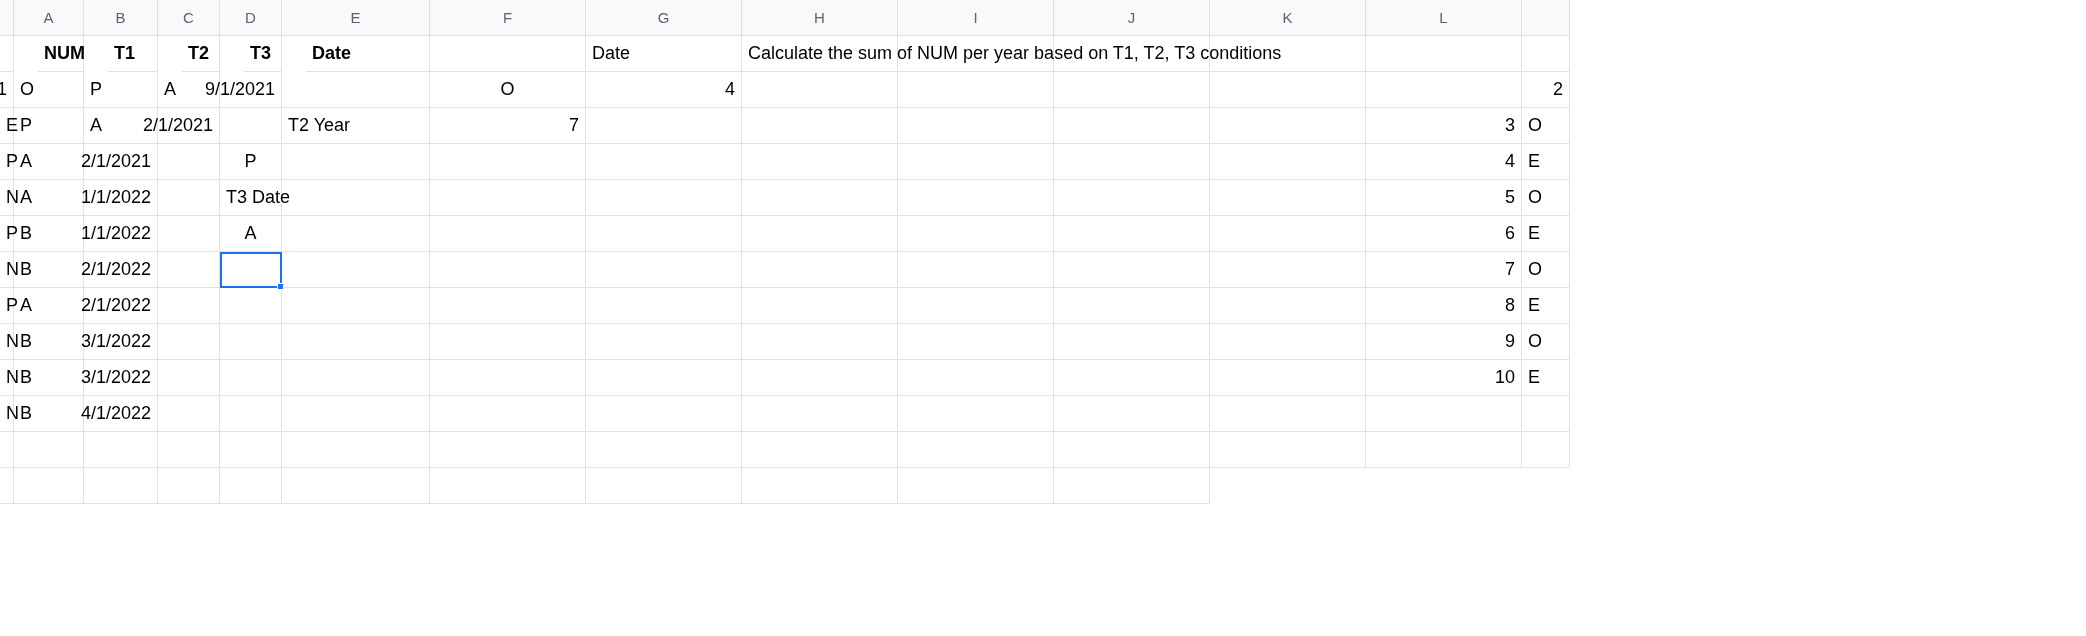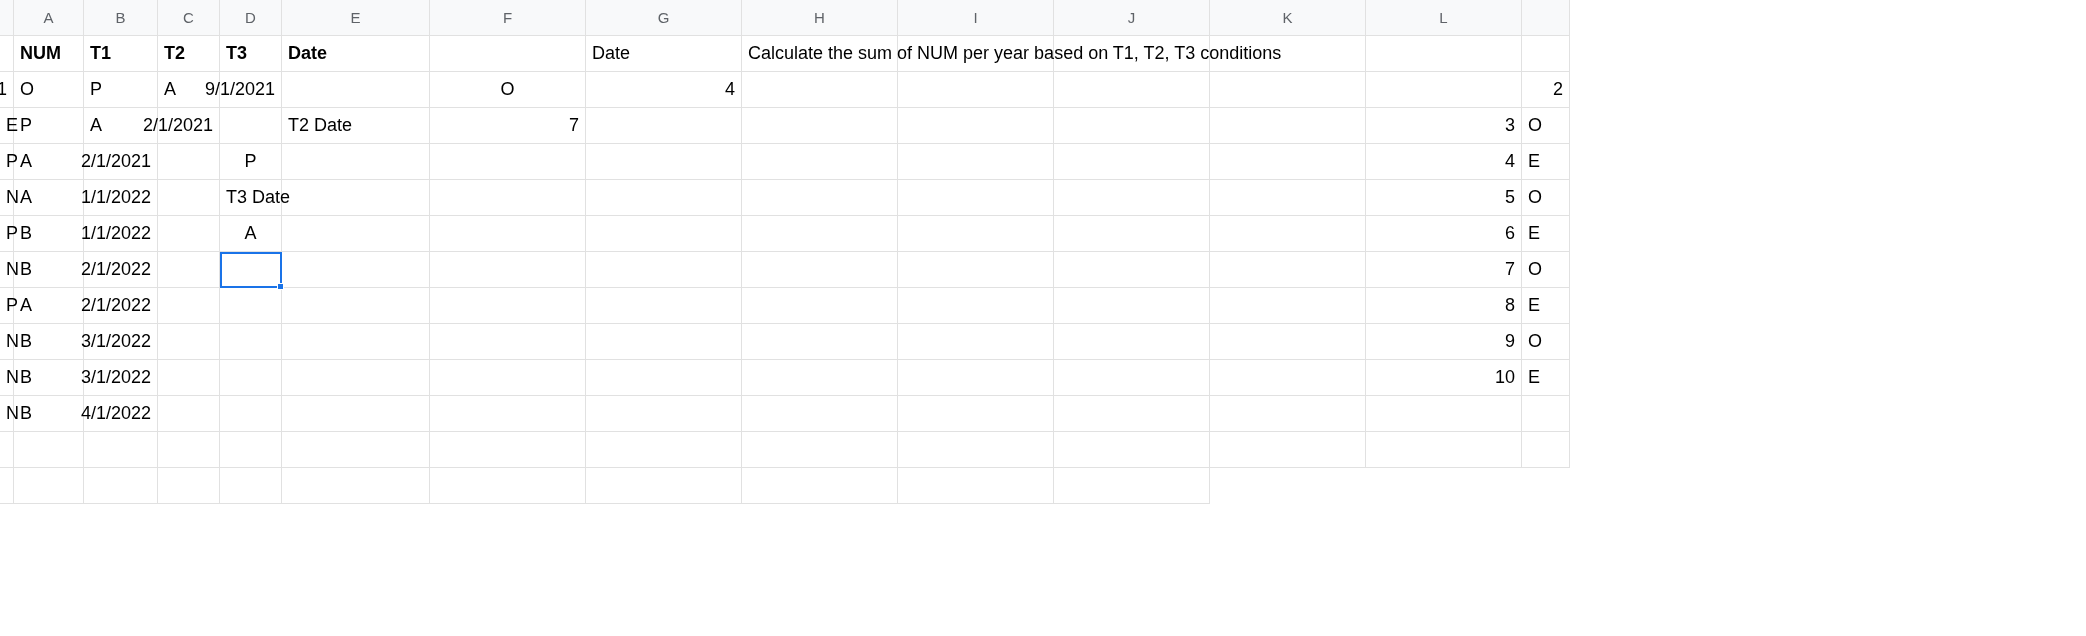--- a/index.html
+++ b/index.html
@@ -33,21 +33,21 @@
     font-size: 15px;
     border-right: 1px solid #d6d6d6;
     border-bottom: 1px solid #d6d6d6;
   }
   .rowgutter {
     background: #fff;
     border-right: 1px solid #d6d6d6;
     border-bottom: 1px solid #e1e1e1;
   }
   .corner { background: #f8f9fa; border-right:1px solid #d6d6d6; border-bottom:1px solid #d6d6d6;}
-  .bold { font-weight: 700; }
+  .bold { font-weight: 700; margin-left: 24px; }
   .right { justify-content: flex-end; }
   .center { justify-content: center; }
   .sel {
     border: 2px solid #1a73e8 !important;
     z-index: 2;
     padding: 0 4px;
   }
   .sel-handle {
     position: absolute;
     right: -4px;
@@ -108,21 +108,21 @@
   <div></div>
   <div></div>
 
   <div class="rowgutter"></div>
   <div class="right">2</div>
   <div>E</div>
   <div>P</div>
   <div>A</div>
   <div class="right">2/1/2021</div>
   <div></div>
-  <div>T2 Date</div>
+  <div>T2 Year</div>
   <div class="right">7</div>
   <div></div>
   <div></div>
   <div></div>
   <div></div>
 
   <div class="rowgutter"></div>
   <div class="right">3</div>
   <div>O</div>
   <div>P</div>

